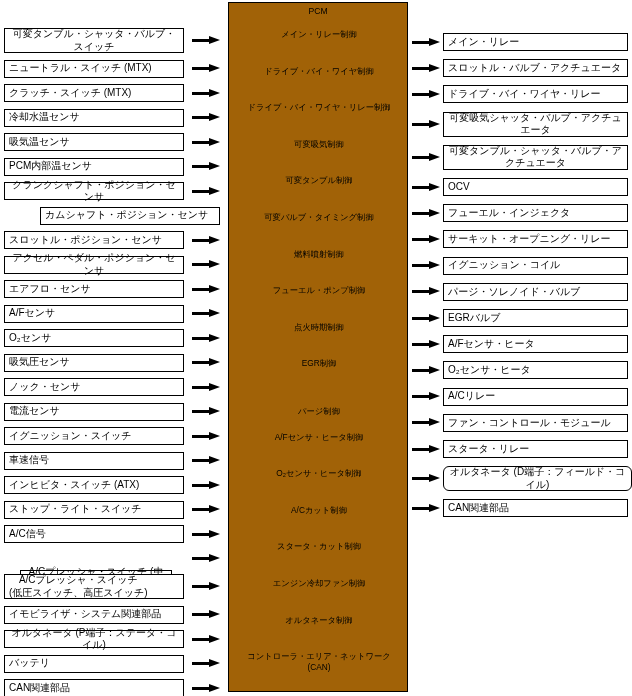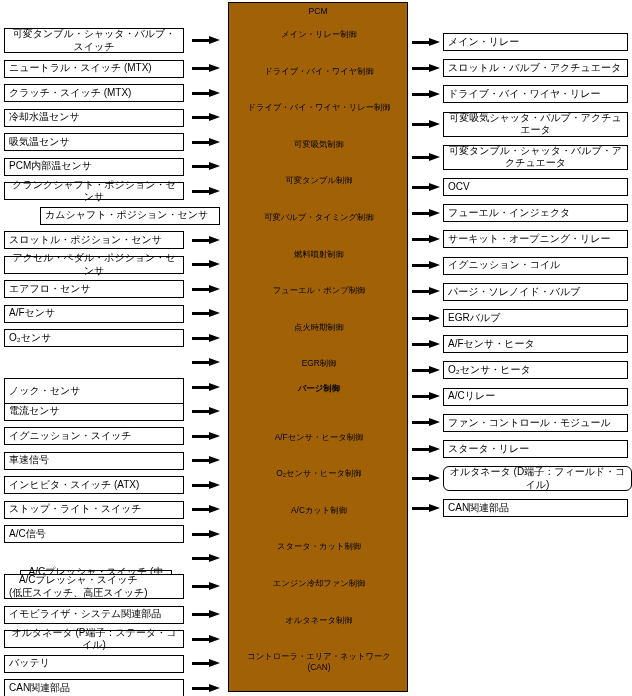--- a/index.html
+++ b/index.html
@@ -115,21 +115,21 @@
         <div class="pcm-func" style="top: 26px;">メイン・リレー制御</div>
         <div class="pcm-func" style="top: 62.6px;">ドライブ・バイ・ワイヤ制御</div>
         <div class="pcm-func" style="top: 99.2px;">ドライブ・バイ・ワイヤ・リレー制御</div>
         <div class="pcm-func" style="top: 135.8px;">可変吸気制御</div>
         <div class="pcm-func" style="top: 172.4px;">可変タンブル制御</div>
         <div class="pcm-func" style="top: 209px;">可変バルブ・タイミング制御</div>
         <div class="pcm-func" style="top: 245.6px;">燃料噴射制御</div>
         <div class="pcm-func" style="top: 282.2px;">フューエル・ポンプ制御</div>
         <div class="pcm-func" style="top: 318.8px;">点火時期制御</div>
         <div class="pcm-func" style="top: 355.4px;">EGR制御</div>
-        <div class="pcm-func" style="top: 380px; font-weight: bold;">パージ制御</div>
+        <div class="pcm-func" style="top: 403px;">パージ制御</div>
         <div class="pcm-func" style="top: 428.6px;">A/Fセンサ・ヒータ制御</div>
         <div class="pcm-func" style="top: 465.2px;">O₂センサ・ヒータ制御</div>
         <div class="pcm-func" style="top: 501.8px;">A/Cカット制御</div>
         <div class="pcm-func" style="top: 538.4px;">スタータ・カット制御</div>
         <div class="pcm-func" style="top: 575px;">エンジン冷却ファン制御</div>
         <div class="pcm-func" style="top: 611.6px;">オルタネータ制御</div>
         <div class="pcm-func" style="top: 648.2px;">コントローラ・エリア・ネットワーク (CAN)</div>
       </div>
   </div>
 
@@ -326,21 +326,22 @@
     <div class="box" style="left: 4px; top: 108.5px; width: 180px; height: 18px;">冷却水温センサ</div>
     <div class="box" style="left: 4px; top: 133px; width: 180px; height: 18px;">吸気温センサ</div>
     <div class="box" style="left: 4px; top: 157.5px; width: 180px; height: 18px;">PCM内部温センサ</div>
     <div class="box" style="left: 4px; top: 182px; width: 180px; height: 18px;">クランクシャフト・ポジション・センサ</div>
     <div class="box" style="left: 4px; top: 206.5px; width: 180px; height: 18px; margin-left: 36px;">カムシャフト・ポジション・センサ</div>
     <div class="box" style="left: 4px; top: 231px; width: 180px; height: 18px;">スロットル・ポジション・センサ</div>
     <div class="box" style="left: 4px; top: 255.5px; width: 180px; height: 18px;">アクセル・ペダル・ポジション・センサ</div>
     <div class="box" style="left: 4px; top: 280px; width: 180px; height: 18px;">エアフロ・センサ</div>
     <div class="box" style="left: 4px; top: 304.5px; width: 180px; height: 18px;">A/Fセンサ</div>
     <div class="box" style="left: 4px; top: 329px; width: 180px; height: 18px;">O₂センサ</div>
-    <div class="box" style="left: 4px; top: 378px; width: 180px; height: 26px;">ノック・センサ</div>
+    <div class="box" style="left: 4px; top: 353.5px; width: 180px; height: 18px;">吸気圧センサ</div>
+    <div class="box" style="left: 4px; top: 378px; width: 180px; height: 18px;">ノック・センサ</div>
     <div class="box" style="left: 4px; top: 402.5px; width: 180px; height: 18px;">電流センサ</div>
     <div class="box" style="left: 4px; top: 427px; width: 180px; height: 18px;">イグニッション・スイッチ</div>
     <div class="box" style="left: 4px; top: 451.5px; width: 180px; height: 18px;">車速信号</div>
     <div class="box" style="left: 4px; top: 476px; width: 180px; height: 18px;">インヒビタ・スイッチ (ATX)</div>
     <div class="box" style="left: 4px; top: 500.5px; width: 180px; height: 18px;">ストップ・ライト・スイッチ</div>
     <div class="box" style="left: 4px; top: 525px; width: 180px; height: 18px;">A/C信号</div>
     <div class="box" style="left: 20px; top: 549.5px; width: 152px; height: 18px; margin-top: 20px;">A/Cプレッシャ・スイッチ (中圧スイッチ)</div>
     <div class="box" style="left: 4px; top: 574px; width: 180px; height: 25px;">A/Cプレッシャ・スイッチ
 (低圧スイッチ、高圧スイッチ)</div>
     <div class="box" style="left: 4px; top: 605.5px; width: 180px; height: 18px;">イモビライザ・システム関連部品</div>

